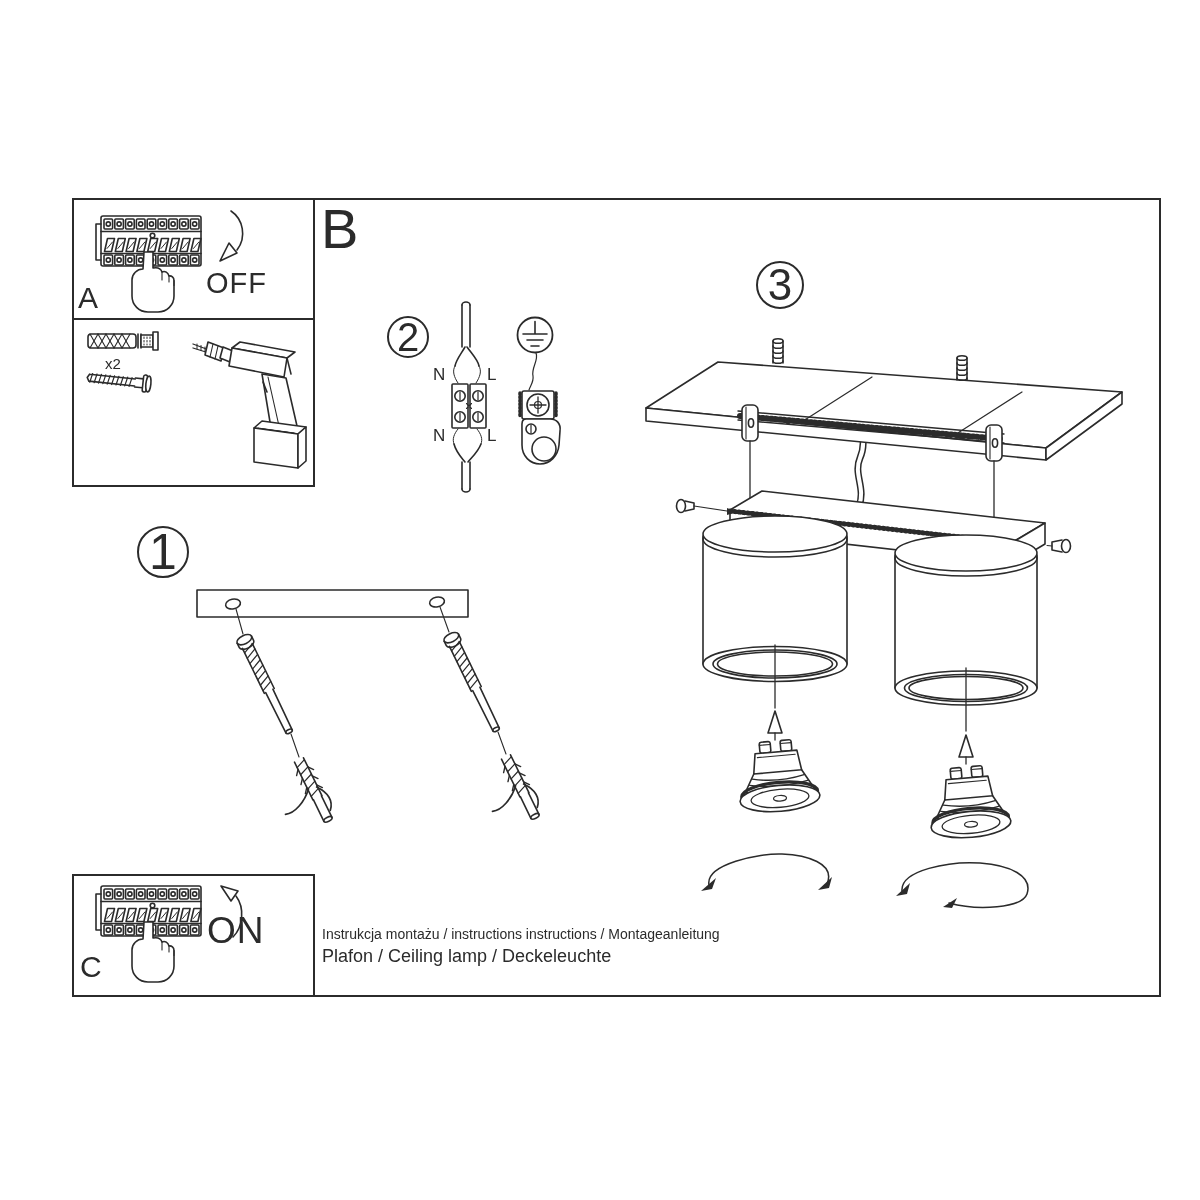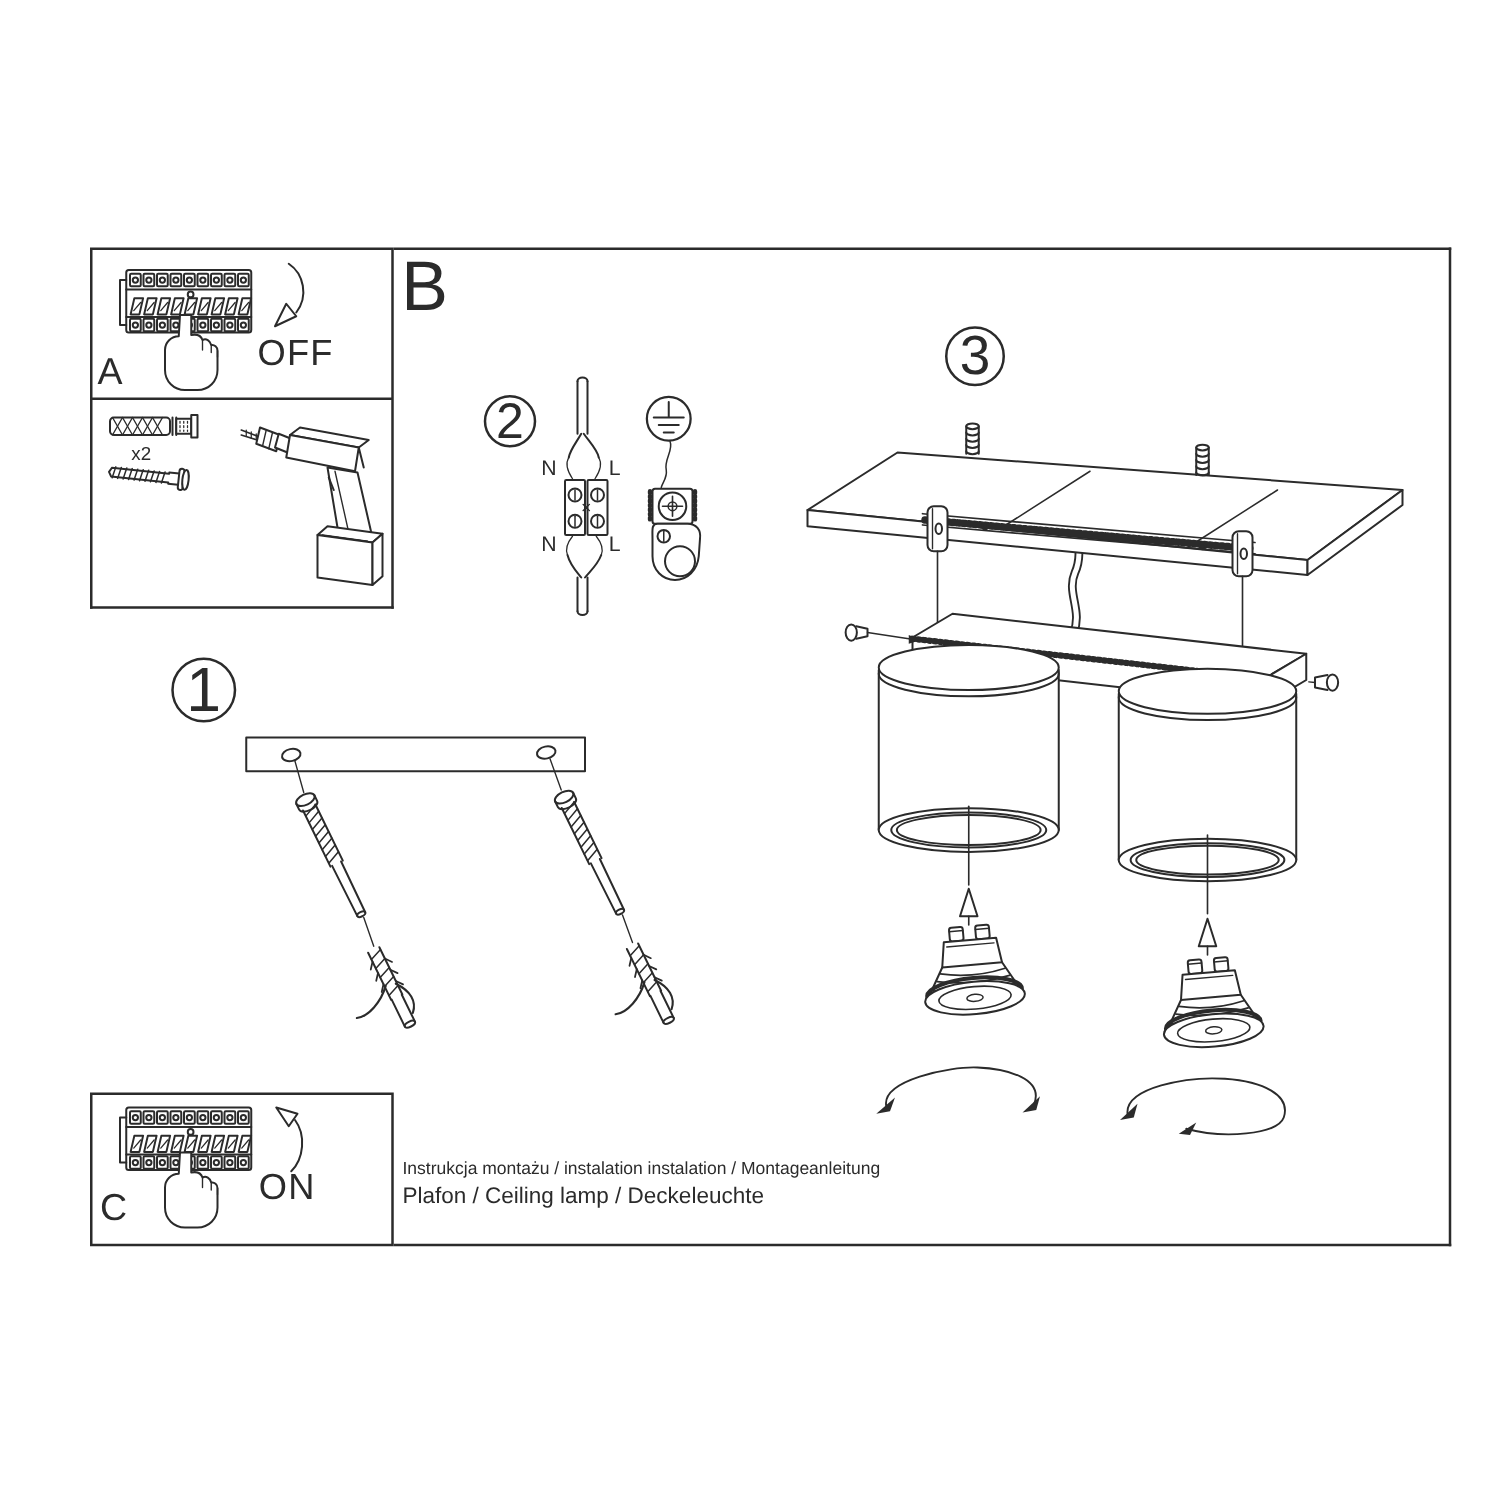--- a/index.html
+++ b/index.html
@@ -344,18 +344,18 @@
   <div class="badge" style="left:137px;top:526px;width:52px;height:52px;font-size:50px;">1</div>
   <div class="badge" style="left:387px;top:316px;width:42px;height:42px;font-size:40px;">2</div>
   <div class="badge" style="left:756px;top:261px;width:48px;height:48px;font-size:44px;">3</div>
 
   <div class="lbl" style="left:433px;top:366px;font-size:17px;">N</div>
   <div class="lbl" style="left:487px;top:366px;font-size:17px;">L</div>
   <div class="lbl" style="left:433px;top:427px;font-size:17px;">N</div>
   <div class="lbl" style="left:487px;top:427px;font-size:17px;">L</div>
 
   <div class="lbl" style="left:80px;top:952px;font-size:30px;">C</div>
-  <div class="lbl" style="left:207px;top:936px;font-size:29px;letter-spacing:1px;">ON</div>
-
-  <div class="lbl" style="left:322px;top:927px;font-size:14px;">Instrukcja montażu / instalation instalation / Montageanleitung</div>
+  <div class="lbl" style="left:207px;top:912px;font-size:37px;letter-spacing:1px;">ON</div>
+
+  <div class="lbl" style="left:322px;top:927px;font-size:14px;">Instrukcja montażu / instructions instructions / Montageanleitung</div>
   <div class="lbl" style="left:322px;top:947px;font-size:18px;">Plafon / Ceiling lamp /  Deckeleuchte</div>
 
 </div>
 
 </body></html>

